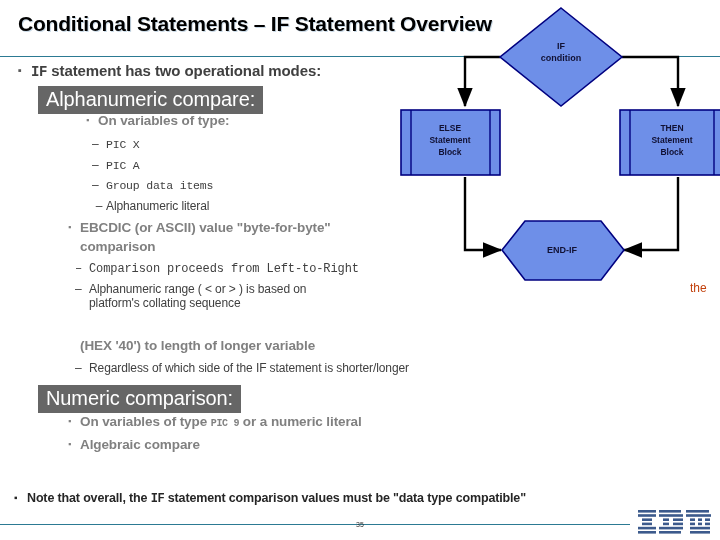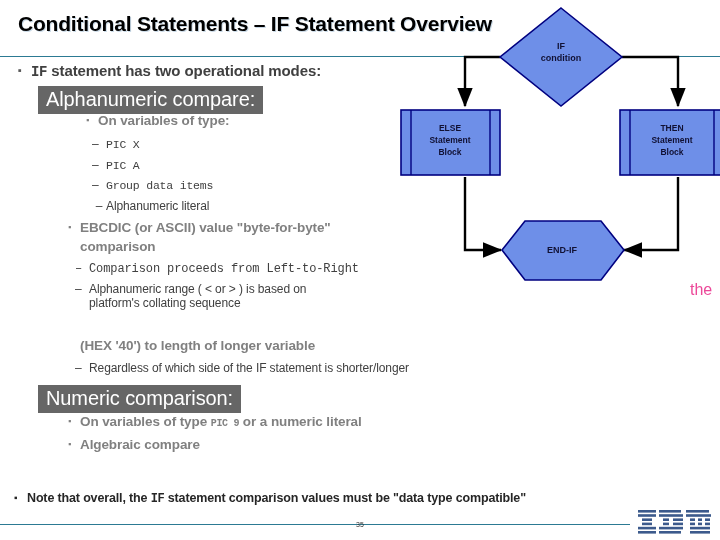--- a/index.html
+++ b/index.html
@@ -125,22 +125,22 @@
     width: 13px;
     font-size: 10px;
     vertical-align: 1px;
   }
   .note .mono {
     font-size: 12px;
   }
 
   .orphan {
     position: absolute;
-    font-size: 16px;
-    color: #ec4899;
+    font-size: 12px;
+    color: #c2410c;
     font-family: "Liberation Sans", sans-serif;
   }
 
   
   .fc { position: absolute; left: 0; top: 0; width: 720px; height: 540px; pointer-events: none; }
 
   
   .footer-rule {
     position: absolute;
     left: 0px;

